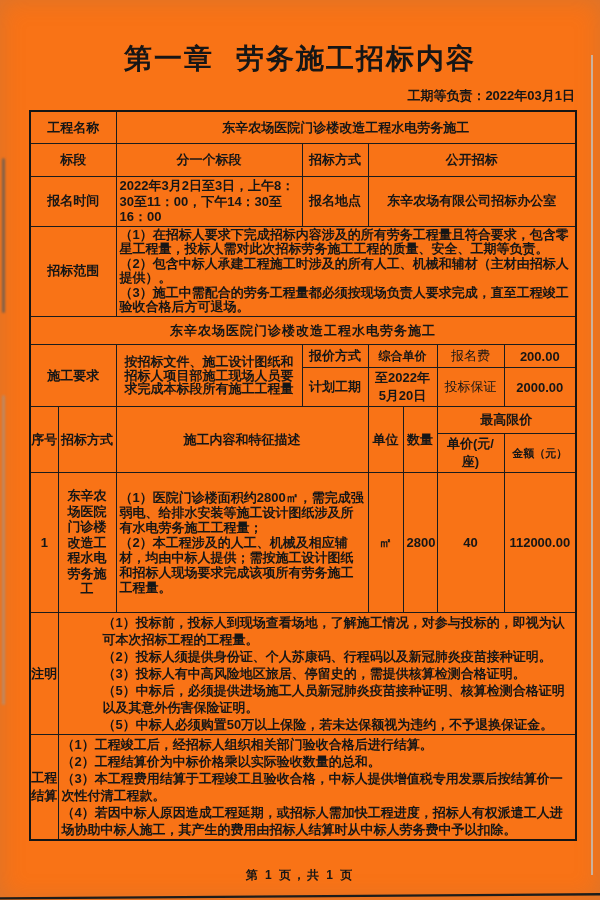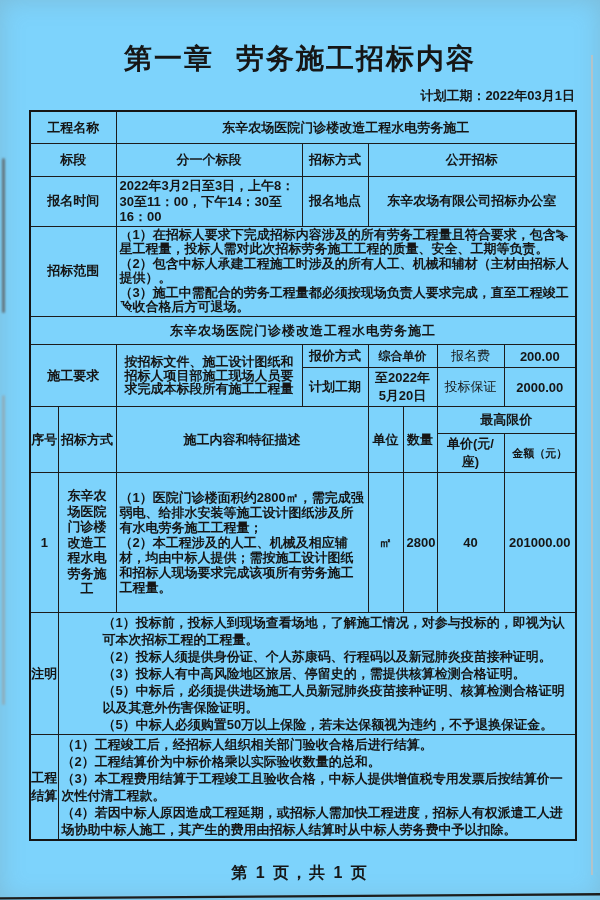--- a/index.html
+++ b/index.html
@@ -5,21 +5,21 @@
   html,body{margin:0;padding:0;}
   body{
     font-family:"Liberation Sans", sans-serif;
     background:#d9d8d5;
   }
   .page{
     position:relative;
     width:600px;height:900px;
     margin:0 auto;
     background:radial-gradient(ellipse at 50% 45%, #f7f6f3 60%, #edecе9 85%, #e7e6e3 100%);
-    background-color:#7dd3fc;
+    background-color:#f97316;
     overflow:hidden;
     box-shadow:inset 0 0 25px rgba(120,120,115,0.25);
     color:#161616;
   }
   
   .edge-line-right{
     position:absolute;top:55px;right:7px;width:2px;height:820px;
     background:#c2c1bd;opacity:.8;
   }
   .streak-left-dark{
@@ -64,21 +64,21 @@
     border:1.5px solid #1c1c1c;
     padding:1px 3px;
     font-size:13px;
     vertical-align:middle;
     overflow:hidden;
   }
   table.doc{border:2px solid #151515;}
   .lbl{font-weight:700;text-align:center;}
   .ctr{text-align:center;font-weight:700;}
   .val-ctr{text-align:center;font-weight:700;}
-  .para-cell{font-weight:600;font-size:12px;line-height:14.6px;text-align:left;padding:2px 4px;border-radius:29px;}
+  .para-cell{font-weight:600;font-size:12px;line-height:14.6px;text-align:left;padding:2px 4px;}
   .para-cell .p{margin:0;}
   .notes-cell{font-weight:600;font-size:12.5px;line-height:17px;text-align:left;padding:2px 5px;}
   .sec-title{font-size:15px;font-weight:700;text-align:center;letter-spacing:1px;}
   .small-cell{font-size:10.5px;font-weight:700;text-align:center;padding:1px 0;}
   .tiny-hdr{font-size:10px;font-weight:700;text-align:center;padding:1px 0;}
   .req-desc{font-size:11.5px;line-height:13.8px;font-weight:600;text-align:center;padding:1px 2px;}
   .time-cell{font-size:12.5px;line-height:15.5px;font-weight:600;text-align:left;padding:1px 4px;}
   .item-name{font-size:13px;line-height:15.5px;font-weight:600;text-align:center;padding:1px 1px;}
   .item-desc{font-size:12px;line-height:15px;}
   .nowrap-lbl{font-weight:400;text-align:center;padding:1px 0;white-space:nowrap;margin-top:8px;}
@@ -90,38 +90,38 @@
   tr.r5 td{height:25px;}
   tr.r6a td{height:20px;}
   tr.r6b td{height:20px;}
   tr.r7a th{height:24px;}
   tr.r7b th{height:25px;}
   tr.r8 td{height:137px;}
   tr.r9 td{height:117px;padding-left:44px;}
   tr.r10 td{height:102px;}
   .footer{
     position:absolute;left:0;bottom:16px;width:100%;
-    text-align:center;font-size:16px;font-weight:600;letter-spacing:2px;
+    text-align:center;font-size:12px;font-weight:600;letter-spacing:2px;
   }
 </style>
 </head>
 <body>
 
 <div class="page">
 
   <div class="edge-line-right"></div>
   <div class="streak-left-dark"></div>
   <div class="streak-left-soft"></div>
 
   <div class="doc-title">
     <span>第一章</span>
     <span>劳务施工招标内容</span>
   </div>
 
-  <div class="doc-date">计划工期：2022年03月1日</div>
+  <div class="doc-date">工期等负责：2022年03月1日</div>
 
   <table class="doc">
     <colgroup>
       <col style="width:28px">
         <col style="width:58px">
         <col style="width:186px">
         <col style="width:66px">
       <col style="width:35px">
         <col style="width:34px">
         <col style="width:67px">
@@ -192,21 +192,21 @@
     <tr class="r8">
       <td class="val-ctr">1</td>
       <td class="item-name">东辛农场医院门诊楼改造工程水电劳务施工</td>
       <td colspan="2" class="para-cell item-desc">
         <div class="p">（1）医院门诊楼面积约2800㎡，需完成强弱电、给排水安装等施工设计图纸涉及所有水电劳务施工工程量；</div>
         <div class="p">（2）本工程涉及的人工、机械及相应辅材，均由中标人提供；需按施工设计图纸和招标人现场要求完成该项所有劳务施工工程量。</div>
       </td>
       <td class="val-ctr">㎡</td>
       <td class="val-ctr">2800</td>
       <td class="val-ctr">40</td>
-      <td class="val-ctr">201000.00</td>
+      <td class="val-ctr">112000.00</td>
     </tr>
 
     <tr class="r9">
       <td class="lbl" style="padding:0">注明</td>
       <td colspan="7" class="notes-cell">
         <div class="p">（1）投标前，投标人到现场查看场地，了解施工情况，对参与投标的，即视为认可本次招标工程的工程量。</div>
         <div class="p">（2）投标人须提供身份证、个人苏康码、行程码以及新冠肺炎疫苗接种证明。</div>
         <div class="p">（3）投标人有中高风险地区旅居、停留史的，需提供核算检测合格证明。</div>
         <div class="p">（5）中标后，必须提供进场施工人员新冠肺炎疫苗接种证明、核算检测合格证明以及其意外伤害保险证明。</div>
         <div class="p">（5）中标人必须购置50万以上保险，若未达保额视为违约，不予退换保证金。</div>

